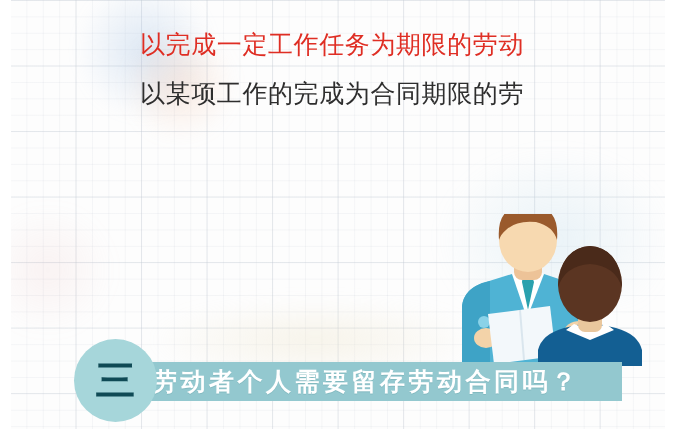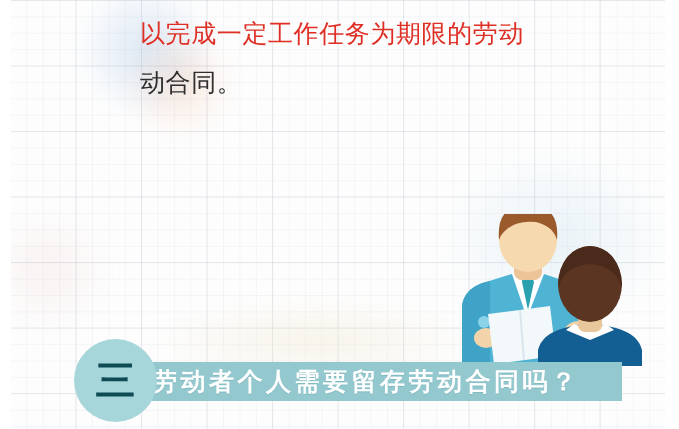--- a/index.html
+++ b/index.html
@@ -77,21 +77,21 @@
     left: 0px; top: 210px;
     width: 120px; height: 120px;
     background: radial-gradient(circle at 40% 50%, rgba(226,168,168,0.13), rgba(226,168,168,0) 70%);
     filter: blur(9px);
   }
 
   
   .copy-block {
     position: absolute;
     left: 140px;
-    top: 9px;
+    top: 20px;
     width: 410px;
   }
   .copy-line {
     font-size: 25px;
     line-height: 49px;
     letter-spacing: 0.6px;
     white-space: nowrap;
     color: #2e2e2e;
     font-weight: 500;
   }
@@ -176,24 +176,24 @@
   <div class="wash wash-sky"></div>
   <div class="wash wash-rose"></div>
 
   <div class="copy-block">
 
     <div class="copy-line">
       <span class="hl">以完成一定工作任务为期限的劳动</span><span></span>
     </div>
 
 
-
     <div class="copy-line">
-      <span class="hl"></span><span>动合同。</span>
+      <span class="hl"></span><span>以某项工作的完成为合同期限的劳</span>
     </div>
+
 
   </div>
 
   <div class="people">
     <svg viewBox="0 0 239 152" width="239" height="152">
 
       <path d="M22 152 L22 92 Q24 74 46 68 L72 60 L104 60 L128 68 Q150 74 152 92 L152 152 Z" fill="#4fb3d4"></path>
 
       <path d="M22 152 L22 92 Q24 76 42 69 L50 67 L50 152 Z" fill="#3ea3c6"></path>
 

